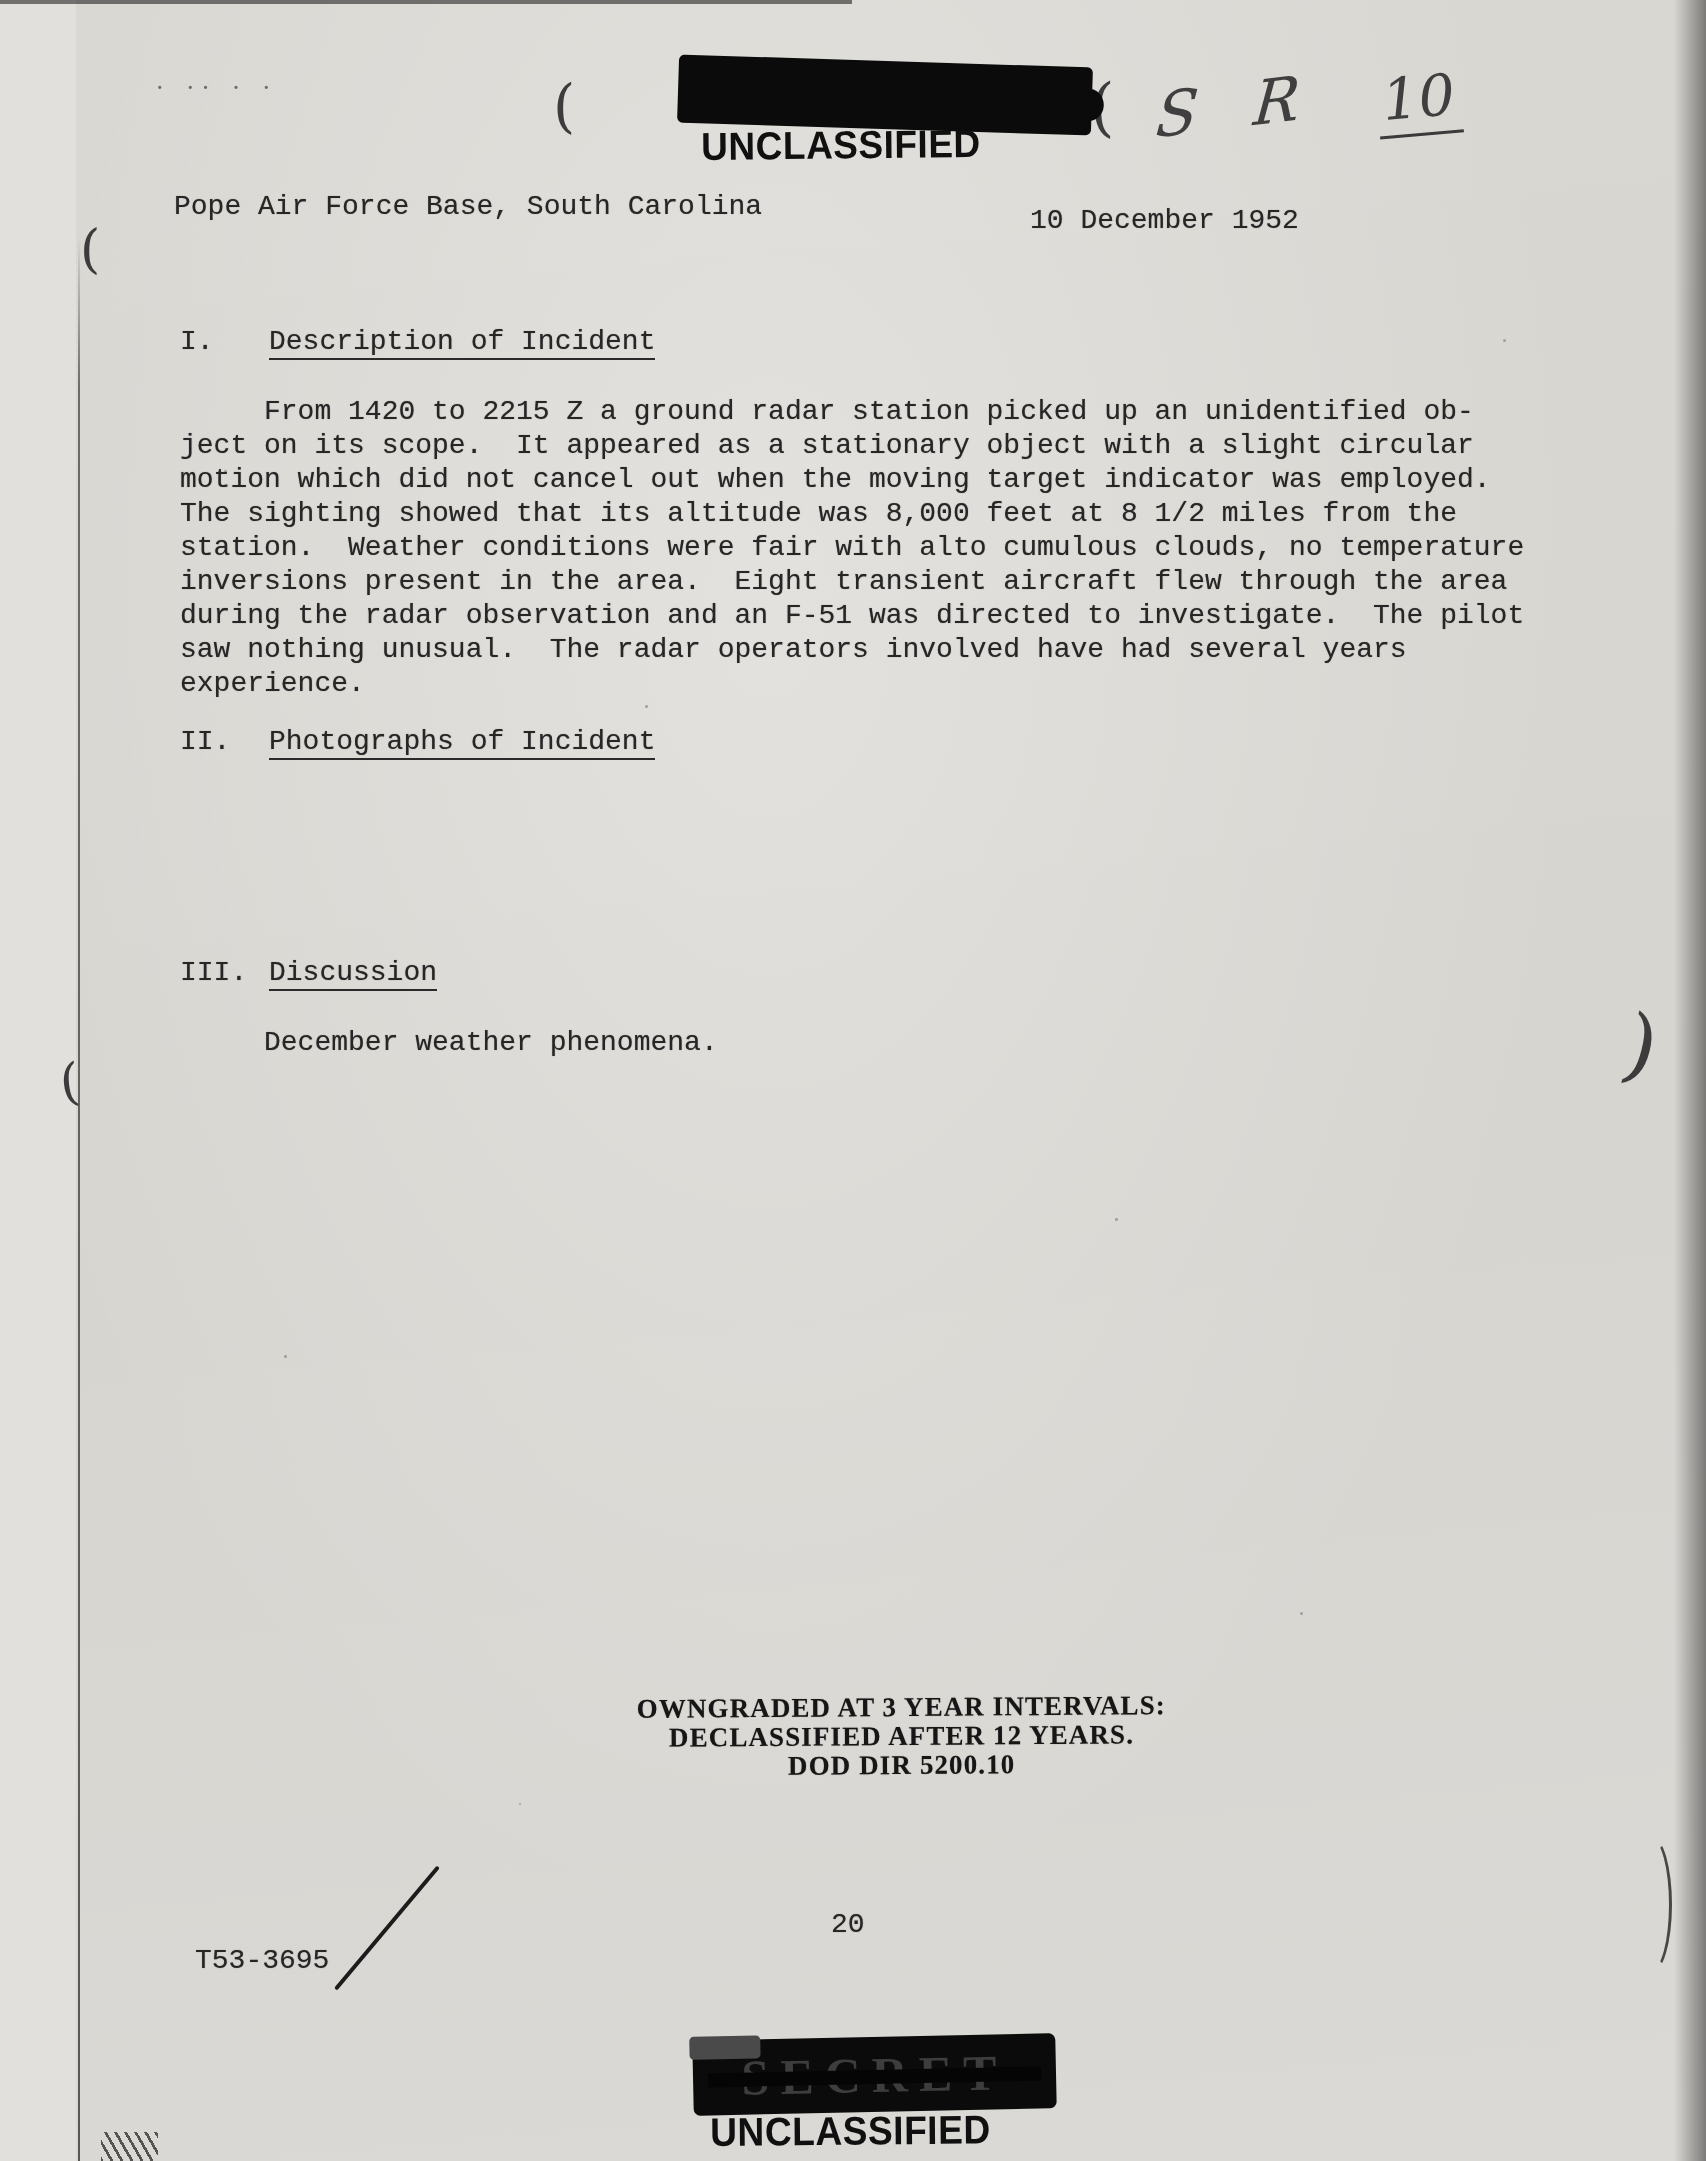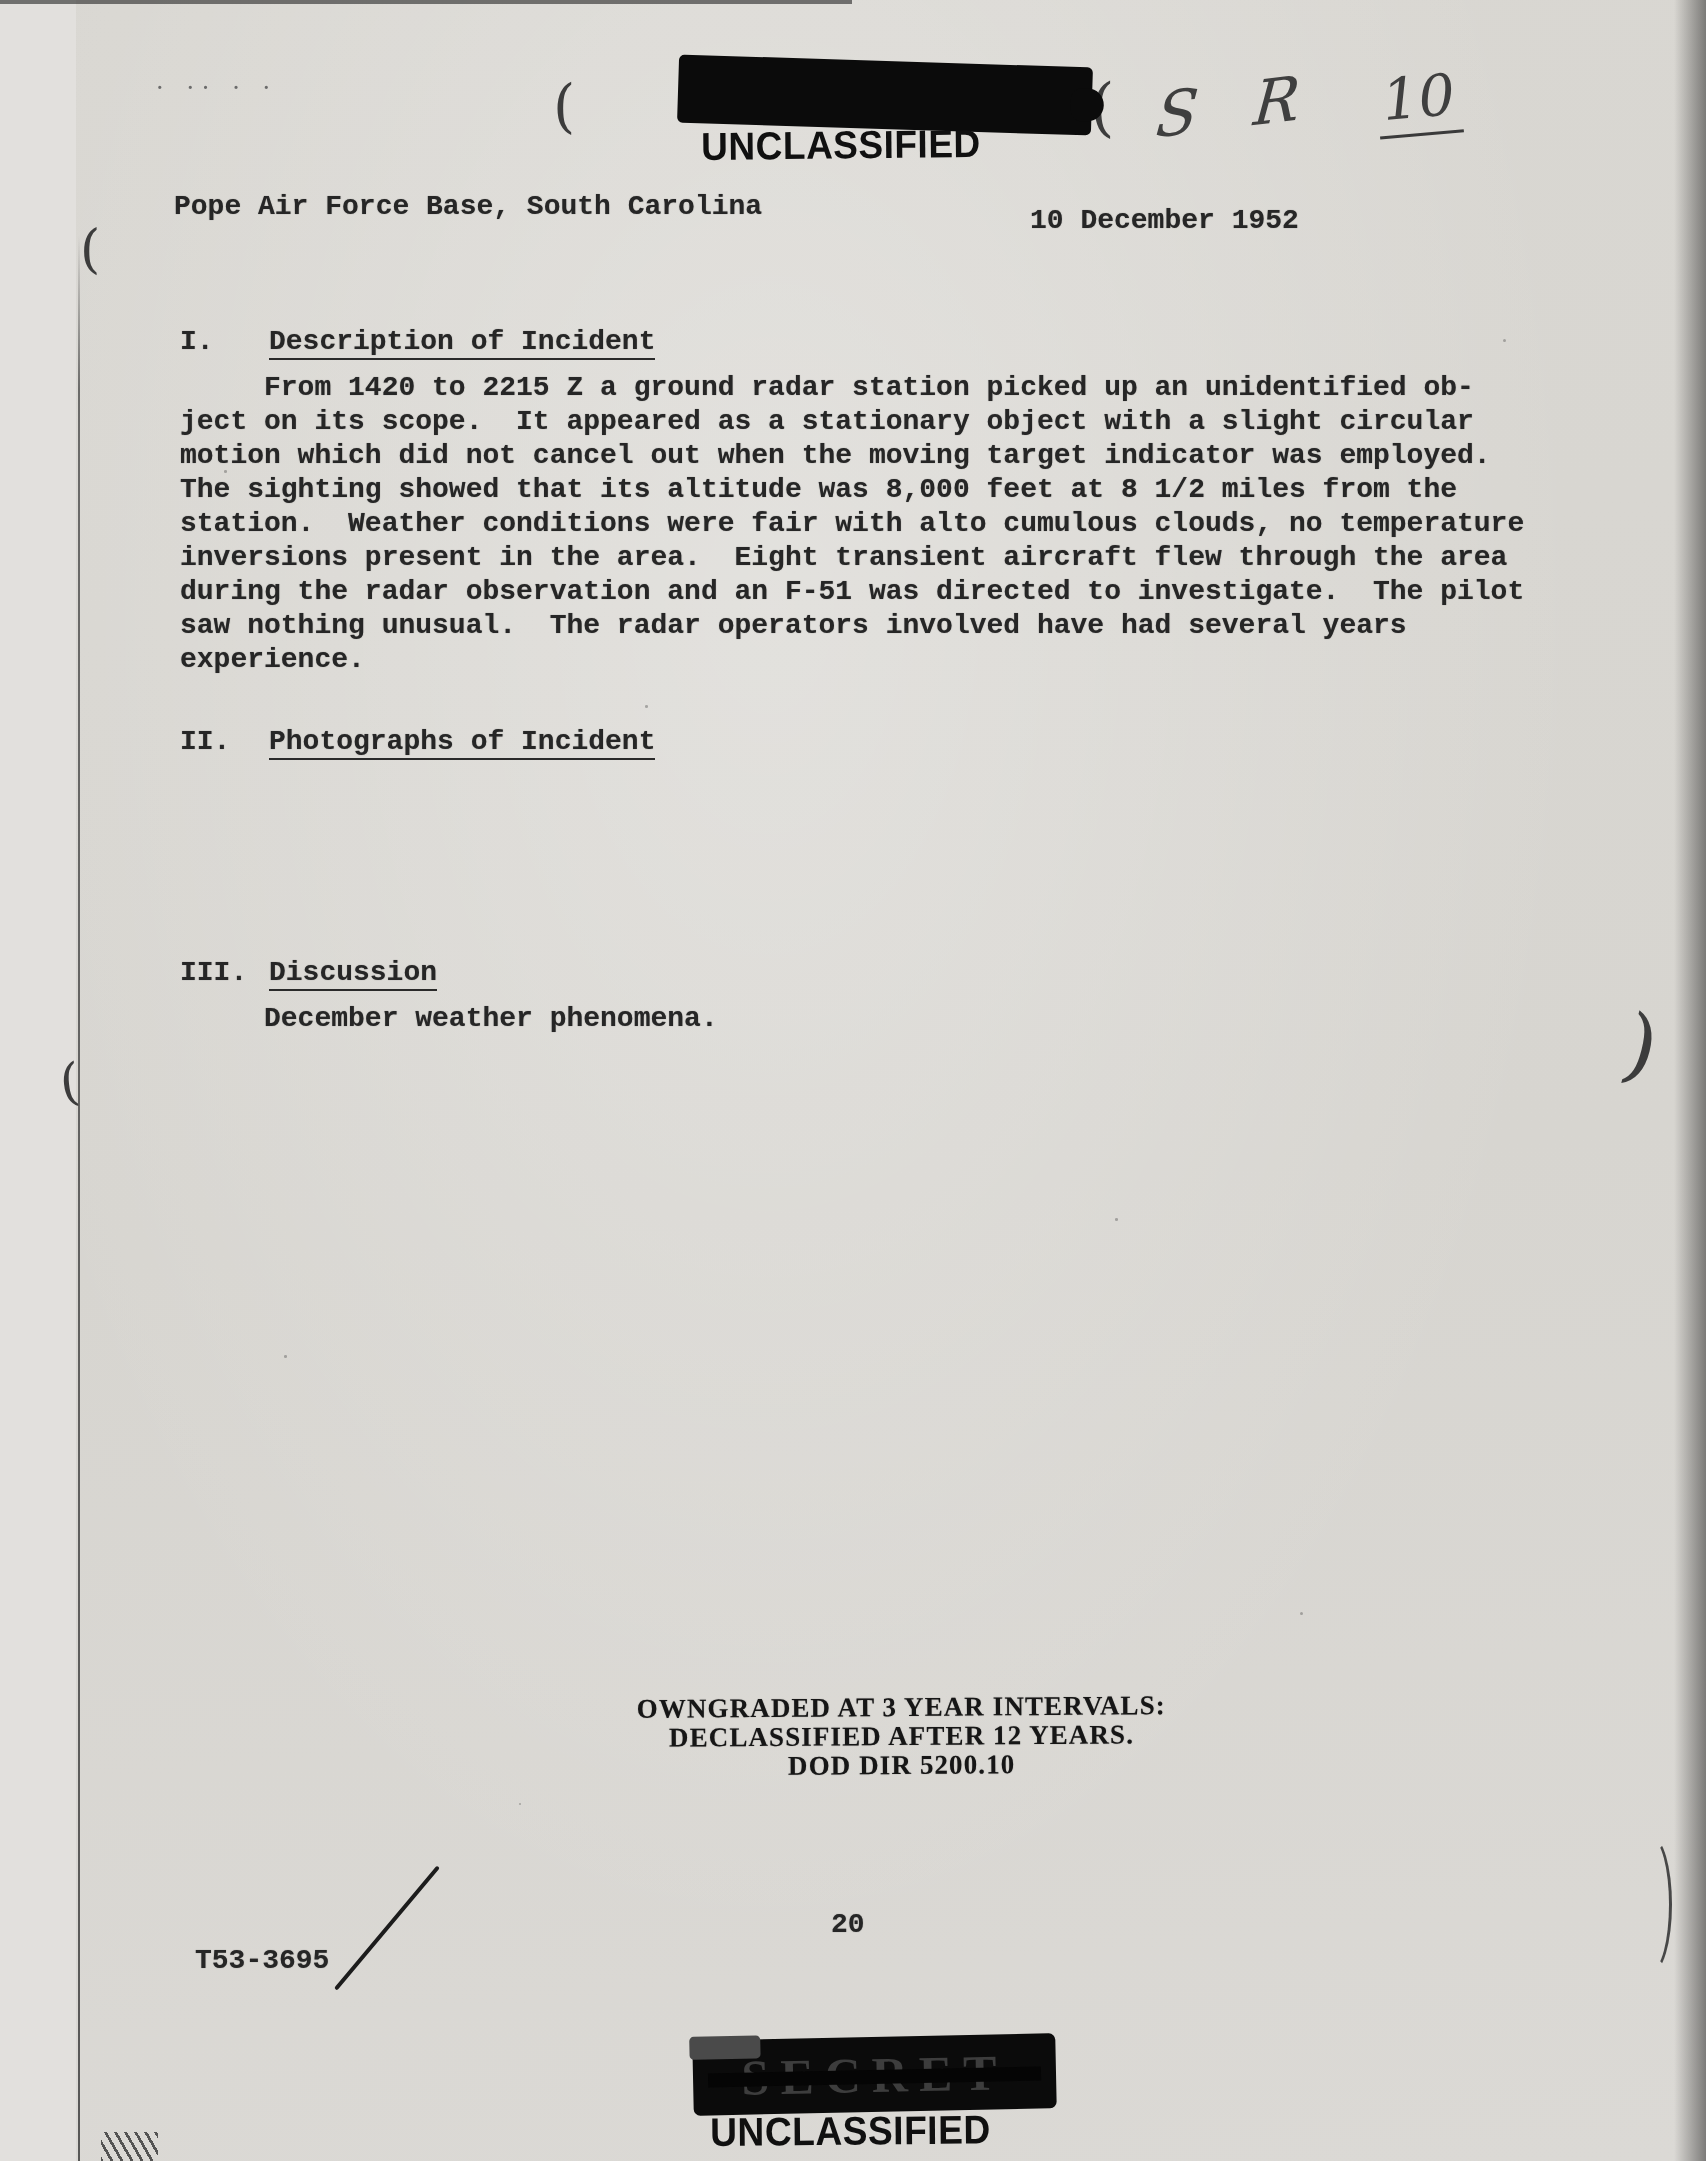--- a/index.html
+++ b/index.html
@@ -50,30 +50,30 @@
   .redact-bottom::after{content:"";position:absolute;left:4%;right:4%;top:44%;height:14px;background:#050505;}
   .ghost{font-family:"Liberation Serif","DejaVu Serif",serif;font-weight:700;
     font-size:50px;letter-spacing:11px;color:#3d3d3d;}
   .hand-note{position:absolute;left:1156px;top:70px;font-family:"DejaVu Serif",serif;
     font-style:italic;font-size:61px;color:#3f3f3f;letter-spacing:18.6px;
     transform:rotate(-7deg) skewX(-12deg);}
   .hand-num{position:absolute;left:1377px;top:64px;font-family:"DejaVu Serif",serif;
     font-style:italic;font-size:57px;color:#3f3f3f;transform:rotate(-5deg);
     border-bottom:3.3px solid #3a3a3a;padding:0 5.5px 3.3px;}
   
-  .typed{font-family:"Liberation Mono","DejaVu Sans Mono",monospace;font-weight:700;
+  .typed{font-family:"Liberation Mono","DejaVu Sans Mono",monospace;font-weight:400;
     font-size:28px;line-height:34px;color:#262626;white-space:pre;
     text-shadow:0 0 1.1px rgba(38,38,38,.45);}
   .hdr-loc{position:absolute;left:174px;top:190px;}
   .hdr-date{position:absolute;left:1030px;top:204px;}
   .section{position:absolute;left:180px;}
   .sec-1{top:325px;} .sec-2{top:725px;} .sec-3{top:956px;}
   .sec-num{display:inline-block;width:89px;}
   .sec-title{border-bottom:2.2px solid #2a2a2a;padding-bottom:1px;}
-  .sec-body{margin-top:12px;}
+  .sec-body{margin-top:36px;}
   .downgrade{position:absolute;left:579px;top:1693px;width:645px;text-align:center;
     font-family:"Liberation Serif","DejaVu Serif",serif;font-weight:700;
     font-size:27px;line-height:29px;letter-spacing:1.1px;color:#161616;
     text-shadow:0 0 1.1px rgba(20,20,20,.4);transform:rotate(-.4deg);}
   .doc-num{position:absolute;left:195px;top:1908px;margin-top:36px;}
   .page-num{position:absolute;left:831px;top:1908px;text-align:right;}
   .slash{position:absolute;left:385px;top:1848px;width:3.8px;height:160px;
     background:#1c1c1c;transform:rotate(40deg);border-radius:2.2px;}
 </style>
 </head>

